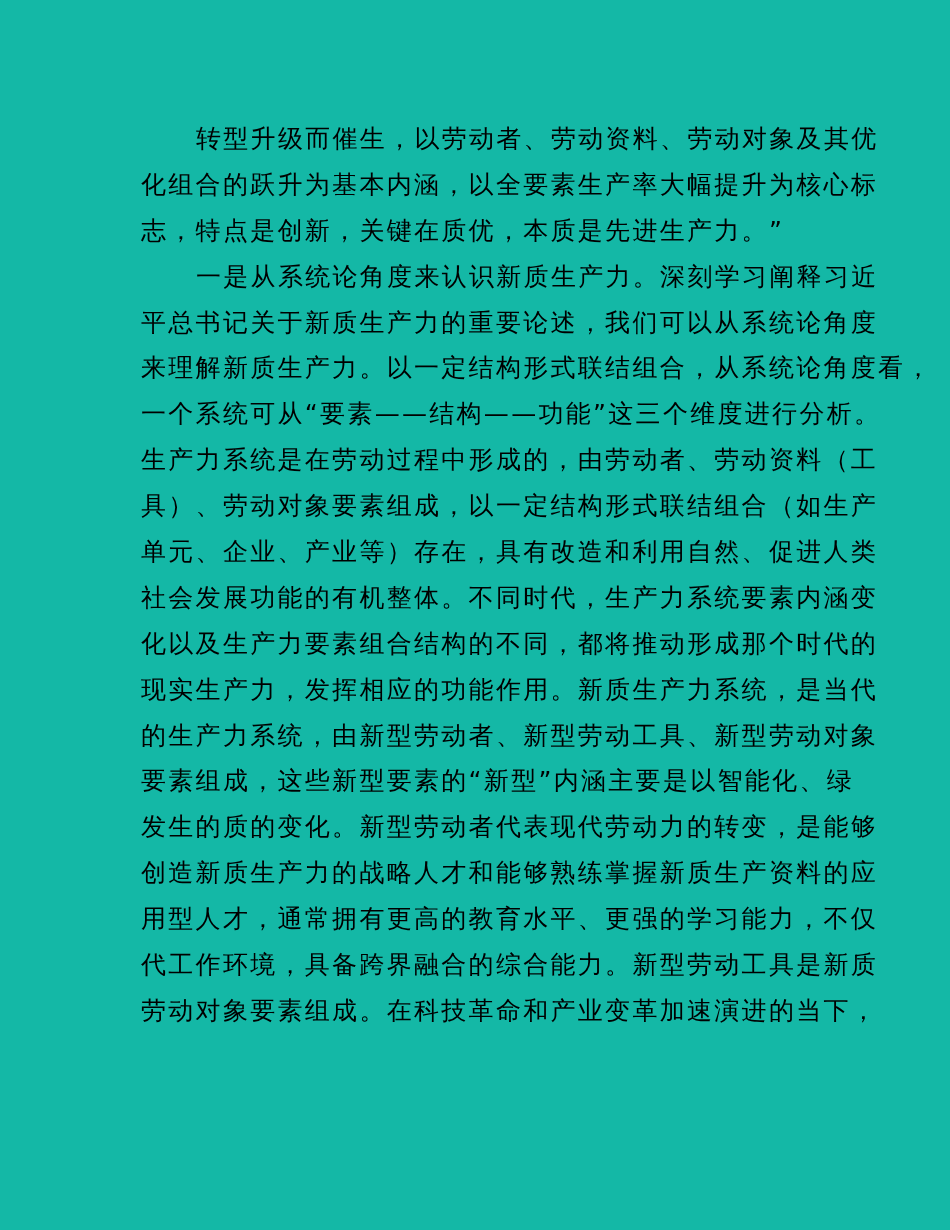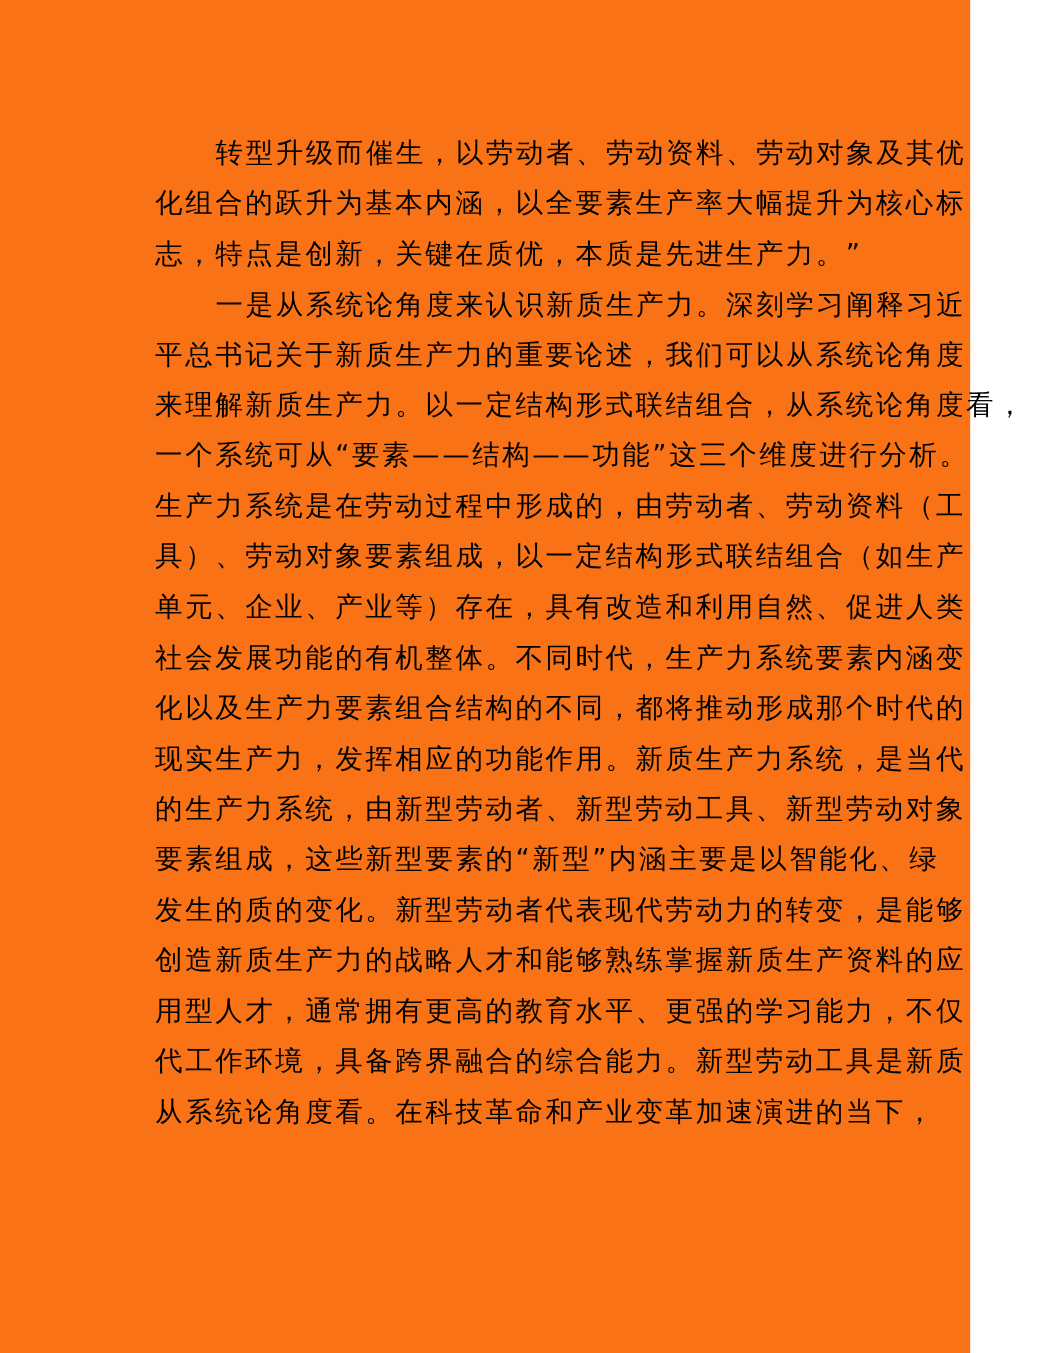--- a/index.html
+++ b/index.html
@@ -12,23 +12,23 @@
     height: 1230px;
     position: relative;
     overflow: hidden;
     font-family: "DejaVu Sans", "Liberation Sans", sans-serif;
     color: #000000;
   }
   .page {
     position: absolute;
     left: 0;
     top: 0;
-    width: 882px;
+    width: 950px;
     height: 1230px;
-    background: #f97316;
+    background: #14b8a6;
   }
   .text-block {
     position: absolute;
     left: 141px;
     top: 116px;
     width: 700px;
   }
   .paragraph {
     margin: 0;
     padding: 0;
@@ -67,17 +67,17 @@
       <span class="line">单元、企业、产业等）存在，具有改造和利用自然、促进人类</span>
       <span class="line">社会发展功能的有机整体。不同时代，生产力系统要素内涵变</span>
       <span class="line">化以及生产力要素组合结构的不同，都将推动形成那个时代的</span>
       <span class="line">现实生产力，发挥相应的功能作用。新质生产力系统，是当代</span>
       <span class="line">的生产力系统，由新型劳动者、新型劳动工具、新型劳动对象</span>
       <span class="line">要素组成，这些新型要素的“新型”内涵主要是以智能化、绿</span>
       <span class="line">发生的质的变化。新型劳动者代表现代劳动力的转变，是能够</span>
       <span class="line">创造新质生产力的战略人才和能够熟练掌握新质生产资料的应</span>
       <span class="line">用型人才，通常拥有更高的教育水平、更强的学习能力，不仅</span>
       <span class="line">代工作环境，具备跨界融合的综合能力。新型劳动工具是新质</span>
-      <span class="line">从系统论角度看。在科技革命和产业变革加速演进的当下，</span>
+      <span class="line">劳动对象要素组成。在科技革命和产业变革加速演进的当下，</span>
     </div>
 
   </div>
 </div>
 
 </body></html>

